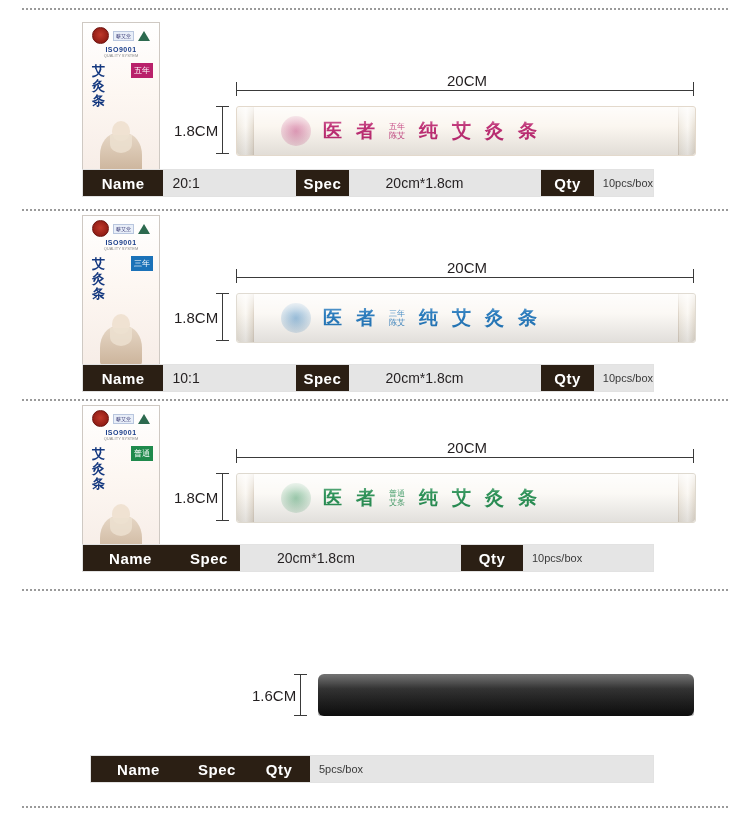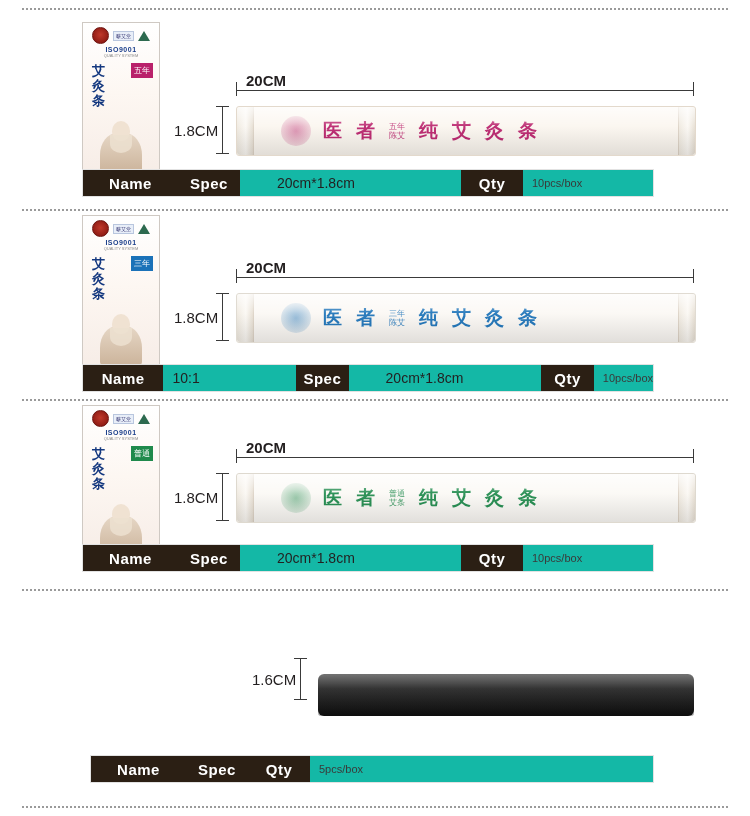--- a/index.html
+++ b/index.html
@@ -236,21 +236,21 @@
     position: absolute;
     top: 6px;
     width: 0; height: 14px;
     border-left: 1px solid #3a3a3a;
   }
   .dim-h .tick.l { left: 0; }
   .dim-h .tick.r { right: 0; }
   .dim-h .lblwrap {
     position: absolute;
     top: -4px; left: 4px; right: 0;
-    font-weight: bold;
+    text-align: center;
   }
   .dim-h .lblwrap span {
     background: #fff;
     padding: 0 6px;
     font-size: 15px;
   }
 
   .dim-v {
     position: absolute;
     width: 58px;
@@ -278,21 +278,21 @@
     background: #fff;
   }
 
   
   .spec-row {
     position: absolute;
     height: 28px;
     display: flex;
     align-items: stretch;
     border: 1px solid #e2e2e2;
-    background: #14b8a6;
+    background: #e5e5e5;
     box-sizing: border-box;
     justify-content: space-between;
   }
   .cell-k {
     background: #2b1f14;
     color: #fff;
     display: flex;
     align-items: center;
     justify-content: center;
     font-size: 15px;
@@ -377,20 +377,21 @@
             <span>艾</span>
             <span>灸</span>
             <span>条</span>
         </div>
       </div>
       <div class="sheen"></div>
     </div>
 
     <div class="spec-row" style="left:82px; top:155px; width:572px;">
       <div class="cell-k k-name">Name</div>
+      <div class="cell-v v-name">20:1</div>
       <div class="cell-k k-spec">Spec</div>
       <div class="cell-v v-spec">20cm*1.8cm</div>
       <div class="cell-k k-qty">Qty</div>
       <div class="cell-v v-qty small">10pcs/box</div>
     </div>
   </div>
 
   <div class="product" style="top:215px;height:180px">
 
     <div class="box" style="left:82px; top:0px; width:76px; height:156px;">
@@ -521,21 +522,21 @@
       <div class="cell-v v-spec">20cm*1.8cm</div>
       <div class="cell-k k-qty">Qty</div>
       <div class="cell-v v-qty small">10pcs/box</div>
     </div>
   </div>
 
   <div class="product" style="top:600px;height:200px">
 
 
 
-    <div class="dim-v" style="left:252px; top:58px; height:42px;">
+    <div class="dim-v" style="left:252px; top:74px; height:42px;">
       <div class="line"></div>
         <div class="tick t"></div>
         <div class="tick b"></div>
       <div class="lbl">1.6CM</div>
     </div>
 
     <div class="stick black" style="left:318px; top:74px; width:376px; height:42px;">
       <div class="sheen" style="background:linear-gradient(180deg, rgba(255,255,255,.22) 0%, rgba(255,255,255,.04) 35%, rgba(0,0,0,.35) 100%)"></div>
     </div>
 

